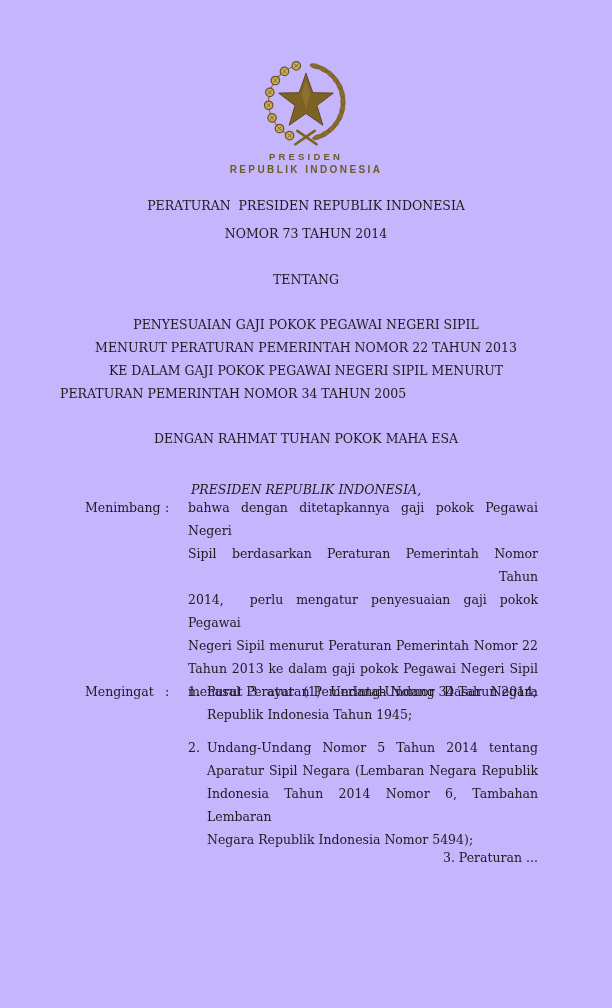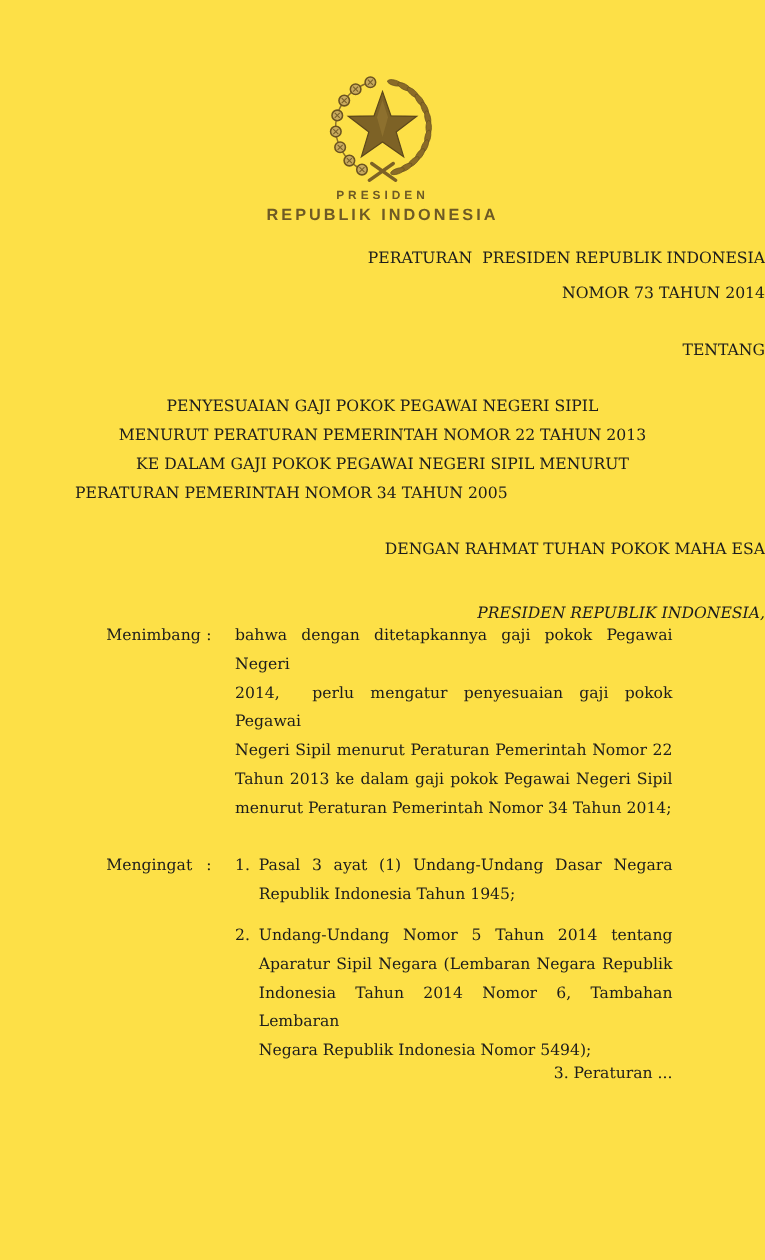--- a/index.html
+++ b/index.html
@@ -1,34 +1,34 @@
 <!DOCTYPE html>
 <html><head>
 <meta charset="utf-8">
 <style>
   html,body{margin:0;padding:0;background:#ffffff;}
   .page{
     position:relative;
     width:612px;height:1008px;
-    background:#fde047;
+    background:#c4b5fd;
     font-family:"DejaVu Serif", serif;
     color:#1c1c1c;
     overflow:hidden;
   }
   
   .emblem{position:absolute;left:50%;top:54px;transform:translateX(-50%);}
   .letterhead{
     position:absolute;left:0;right:0;text-align:center;
     font-family:"Liberation Sans", sans-serif;
     font-weight:bold;
   }
   .lh1{top:151px;font-size:9.5px;letter-spacing:3.2px;}
-  .lh2{top:164px;font-size:13px;letter-spacing:2.4px;}
+  .lh2{top:164px;font-size:10px;letter-spacing:2.4px;}
   
-  .cline{position:absolute;left:0;right:0;text-align:right;font-size:12.5px;line-height:17px;}
+  .cline{position:absolute;left:0;right:0;text-align:center;font-size:12.5px;line-height:17px;}
   .h-peraturan{top:197px;}
   .h-nomor{top:225px;}
   .h-tentang{top:271px;}
   .title-block{position:absolute;left:60px;right:60px;top:313px;}
   .title-block .jline{text-align:right;text-align-last:center;font-size:12.5px;line-height:23px;}
   .h-invocation{top:430px;}
   .h-authority{top:481px;font-style:italic;}
   
   .kv{
     position:absolute;left:85px;right:74px;
@@ -120,20 +120,21 @@
     </div>
 
   <div class="cline h-invocation">DENGAN RAHMAT TUHAN POKOK MAHA ESA</div>
   <div class="cline h-authority">PRESIDEN REPUBLIK INDONESIA,</div>
 
   <div class="kv kv-menimbang">
     <div class="label">Menimbang</div>
     <div class="colon">:</div>
     <div class="text">
         <div class="jline">bahwa dengan ditetapkannya gaji pokok Pegawai Negeri</div>
+        <div class="jline">Sipil berdasarkan Peraturan Pemerintah Nomor &nbsp;&nbsp;&nbsp;&nbsp;Tahun</div>
         <div class="jline">2014, &nbsp;perlu mengatur penyesuaian gaji pokok Pegawai</div>
         <div class="jline">Negeri Sipil menurut Peraturan Pemerintah Nomor 22</div>
         <div class="jline">Tahun 2013 ke dalam gaji pokok Pegawai Negeri Sipil</div>
         <div class="jline last">menurut Peraturan Pemerintah Nomor 34 Tahun 2014;</div>
       </div>
   </div>
 
   <div class="kv kv-mengingat">
     <div class="label">Mengingat</div>
     <div class="colon">:</div>

